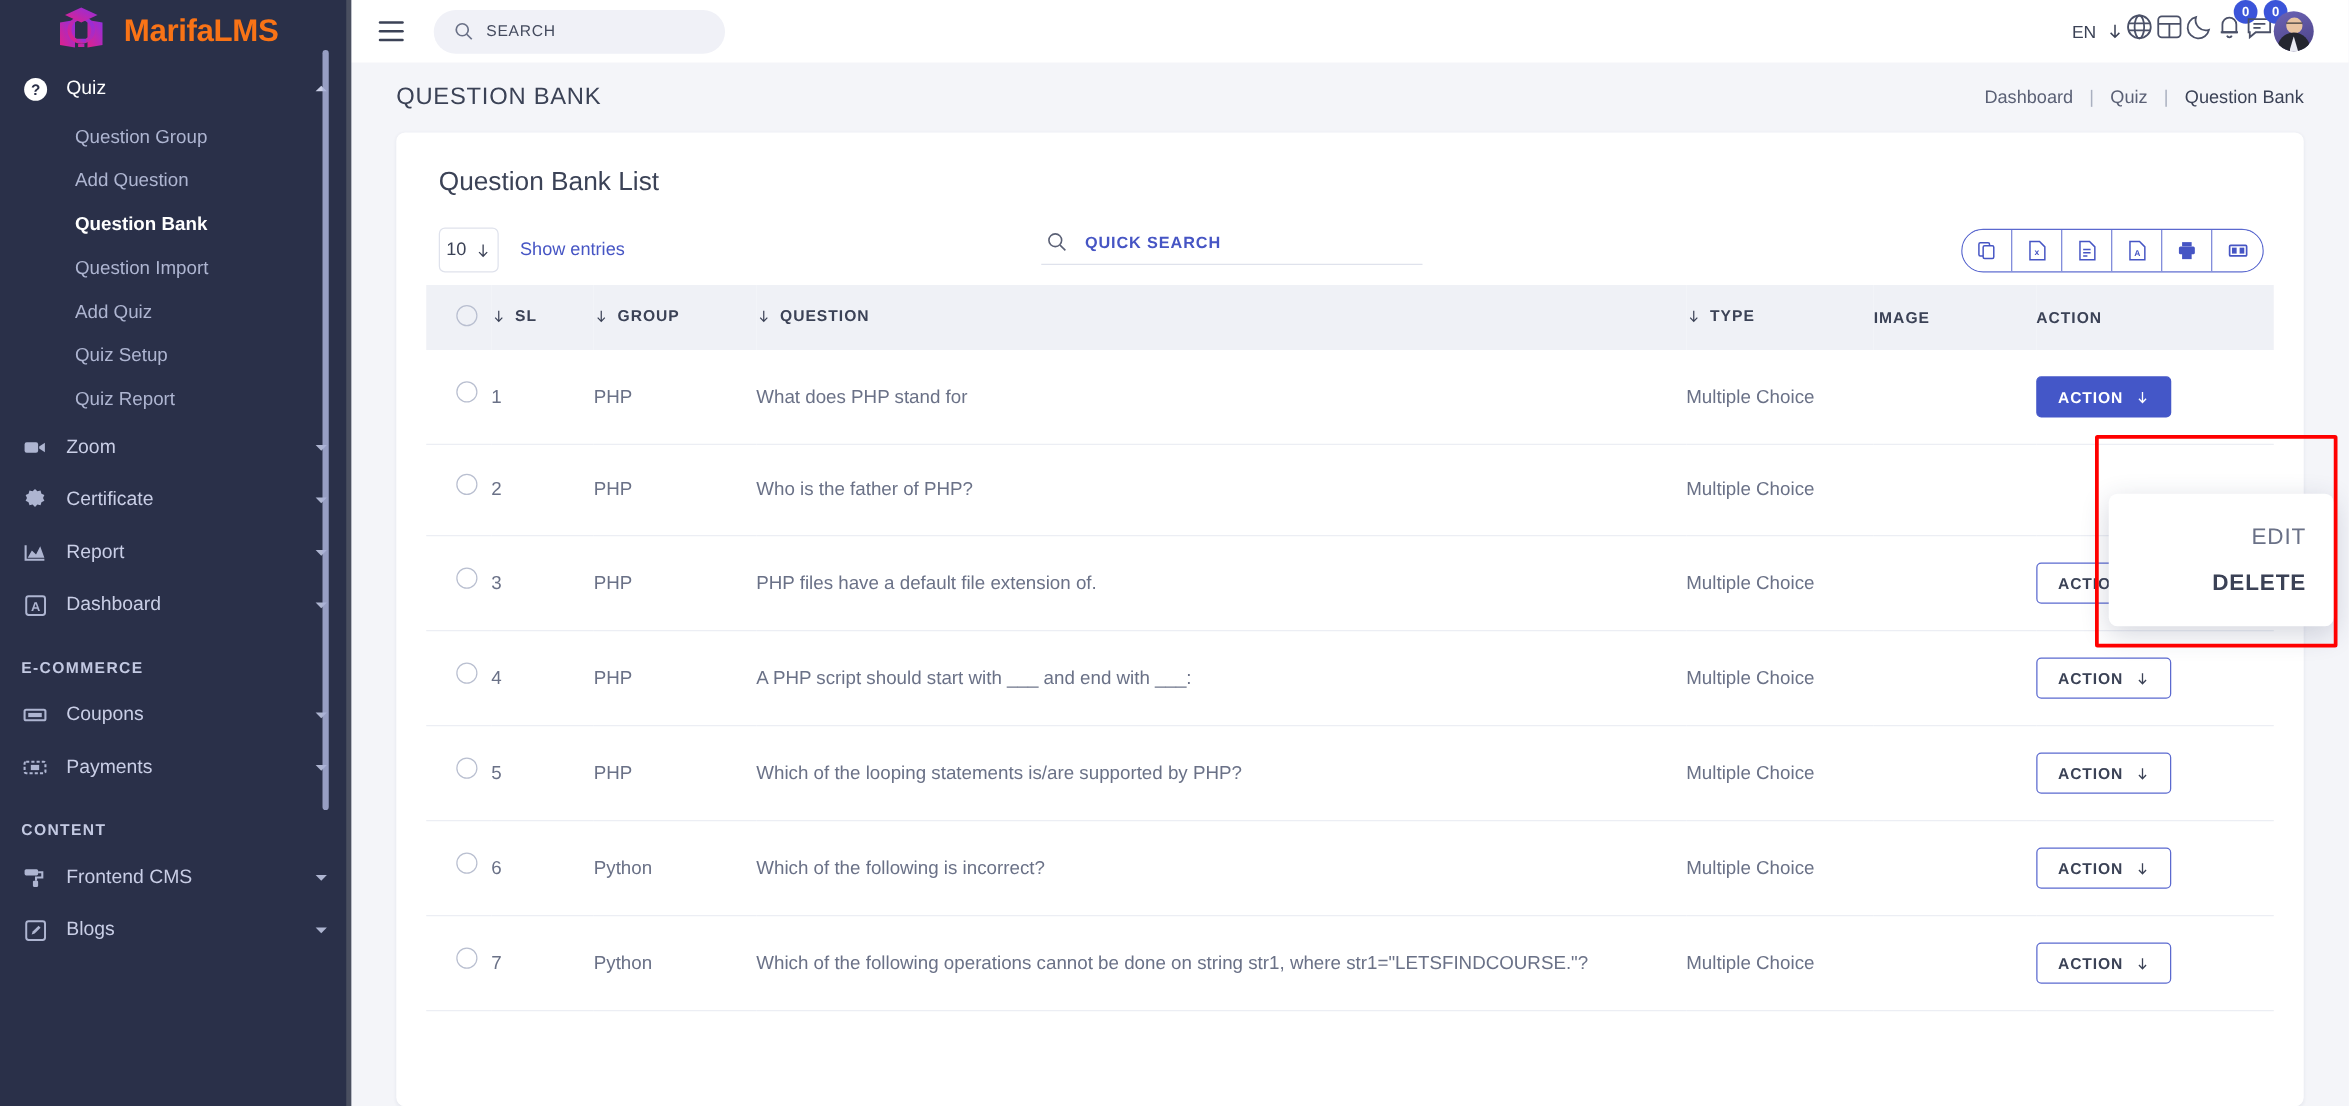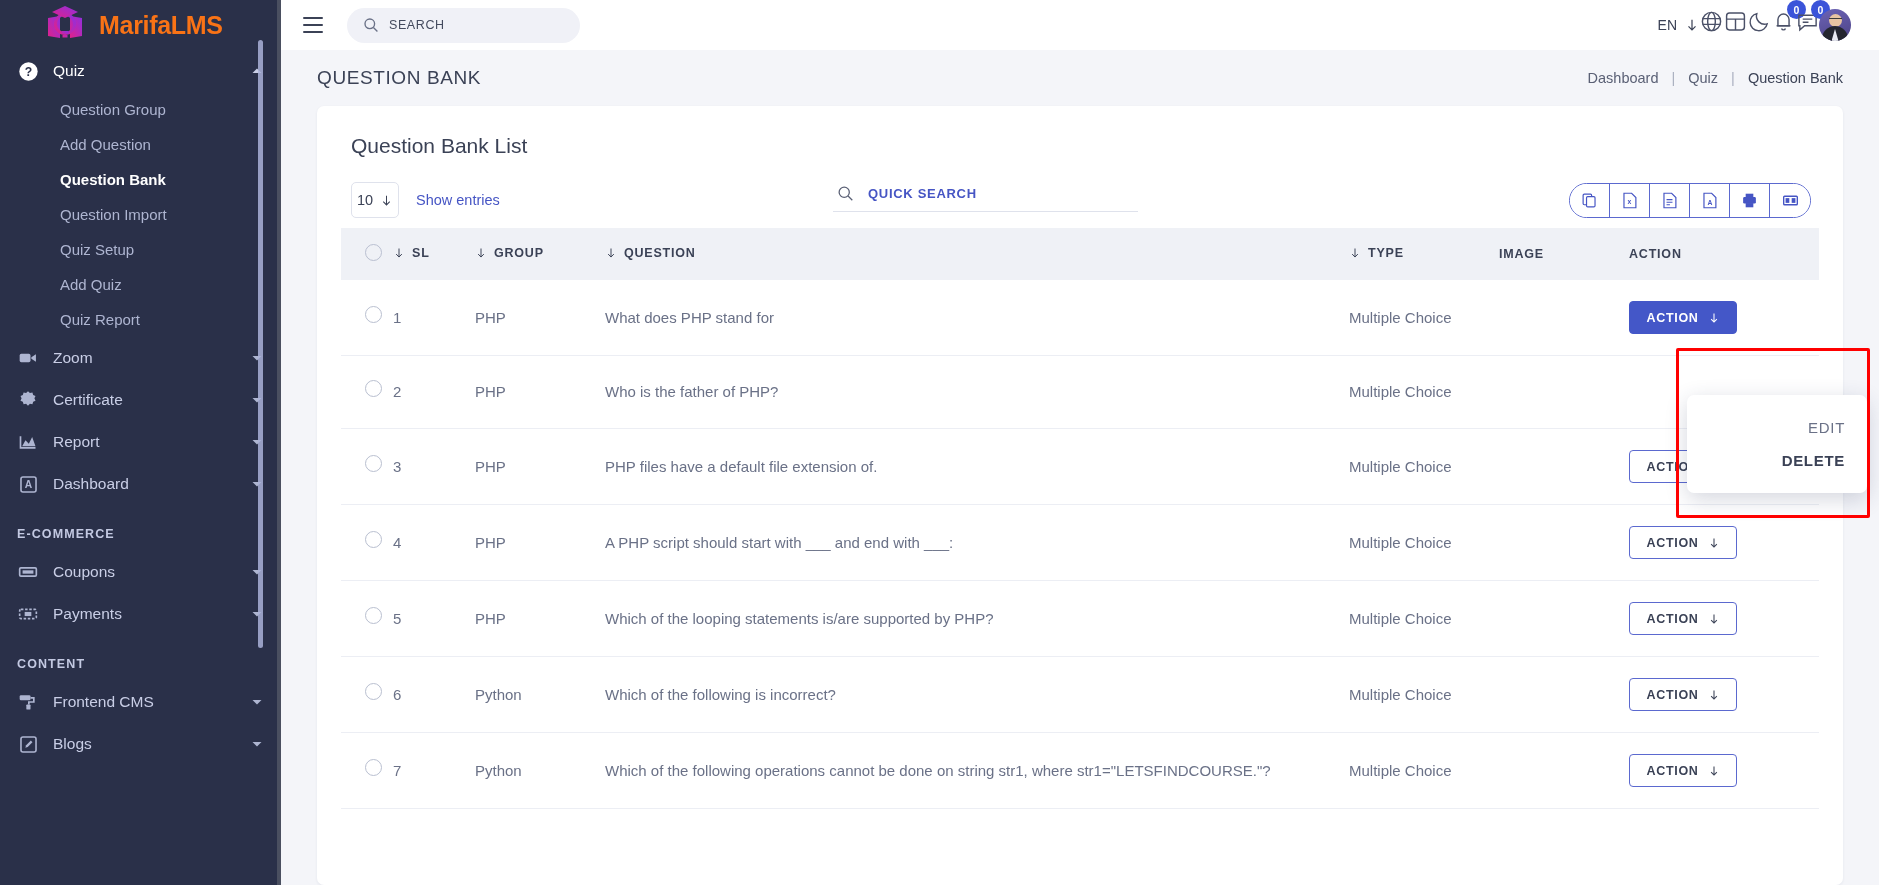--- a/index.html
+++ b/index.html
@@ -155,21 +155,21 @@
   
   .hl{
     position:absolute;border:3px solid #ff0000;border-radius:2px;pointer-events:none;z-index:40;
   }
   .dropdown{
     position:absolute;background:#fff;border-radius:7px;
     box-shadow:0 6px 22px rgba(40,50,90,.20);z-index:35;
     padding:16px 22px 16px 0;text-align:right;
   }
   .dd-item{
-    font-size:15px;letter-spacing:.7px;color:#6a7187;padding:8px 0;cursor:pointer;font-weight:400;
+    font-size:18px;letter-spacing:.7px;color:#6a7187;padding:8px 0;cursor:pointer;font-weight:400;
   }
   .dd-item.strong{color:#3b4256;font-weight:700;}
   svg{display:block;}
 </style>
 </head>
 <body>
 
 <div id="app">
 
   <aside class="sidebar">
@@ -208,22 +208,22 @@
           <svg width="12" height="12" viewBox="0 0 12 12">
               <path d="M1.5 8 L6 3.5 L10.5 8 Z" fill="#c9cee6"></path>
             </svg>
         </span>
       </div>
 
       <div class="sb-sub">Question Group</div>
       <div class="sb-sub">Add Question</div>
       <div class="sb-sub active">Question Bank</div>
       <div class="sb-sub">Question Import</div>
+      <div class="sb-sub">Add Quiz</div>
       <div class="sb-sub">Quiz Setup</div>
-      <div class="sb-sub">Add Quiz</div>
       <div class="sb-sub">Quiz Report</div>
 
 
       <div class="sb-item">
         <span class="ic">
           <svg width="20" height="20" viewBox="0 0 24 24">
               <rect x="2" y="7" width="13" height="10" rx="2" fill="#aeb5d1"></rect>
               <path d="M16 11 L21.5 7.5 v9 L16 13 Z" fill="#aeb5d1"></path>
             </svg>
         </span>

